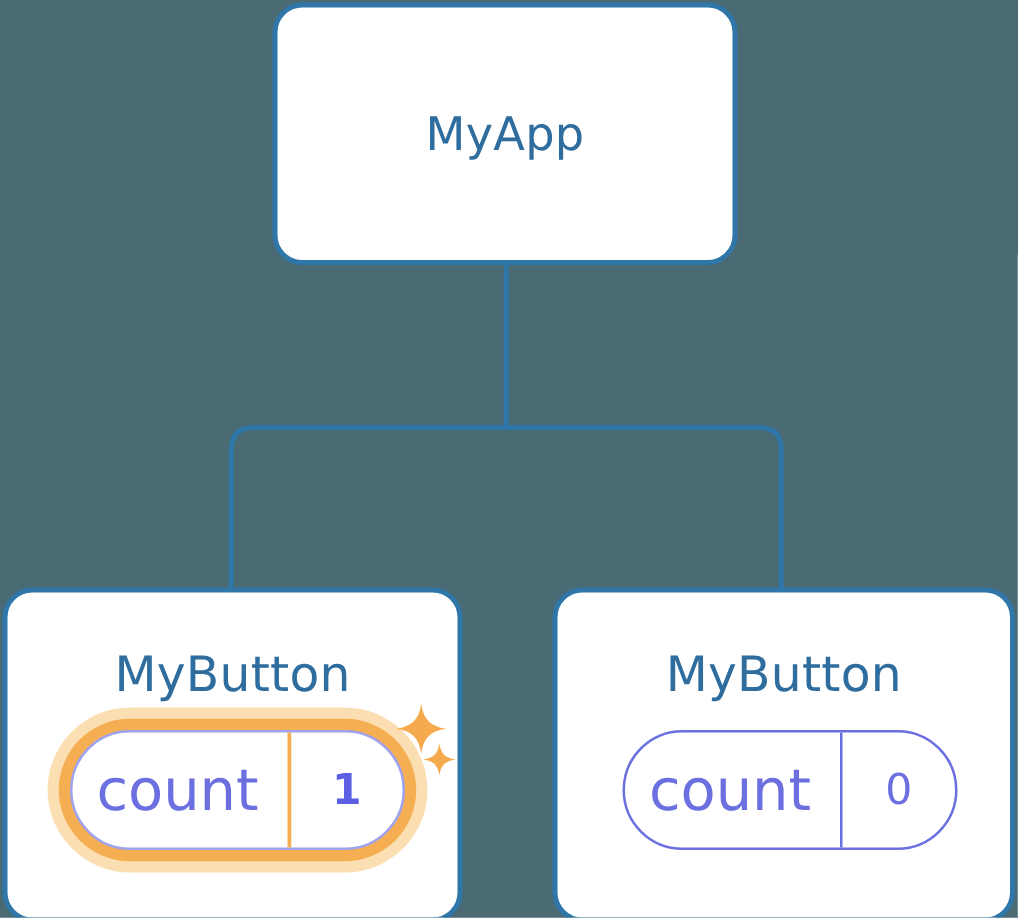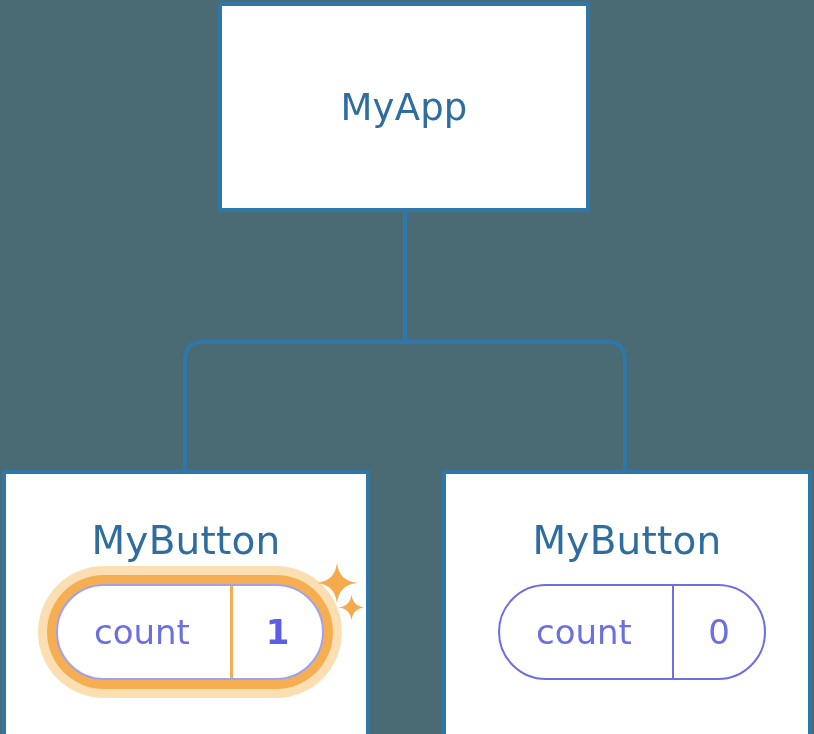--- a/index.html
+++ b/index.html
@@ -29,21 +29,21 @@
     width: 814px;
     height: 734px;
     z-index: 1;
   }
 
   
   .card {
     position: absolute;
     background: #ffffff;
     border: 4px solid #2e77a8;
-    border-radius: 2px;
+    border-radius: 24px;
     box-sizing: border-box;
     z-index: 2;
   }
 
   #card-myapp {
     left: 218px;
     top: 2px;
     width: 372px;
     height: 210px;
     display: flex;
@@ -127,21 +127,21 @@
   .pill-cell {
     display: flex;
     align-items: center;
     justify-content: center;
     box-sizing: border-box;
     user-select: none;
   }
 
   .pill-key {
     flex: 1 1 auto;
-    font-size: 34px;
+    font-size: 46px;
     color: #6b6fe0;
     font-weight: 400;
     padding-right: 4px;
   }
 
   .pill-val {
     flex: 0 0 92px;
     font-size: 34px;
   }
 

